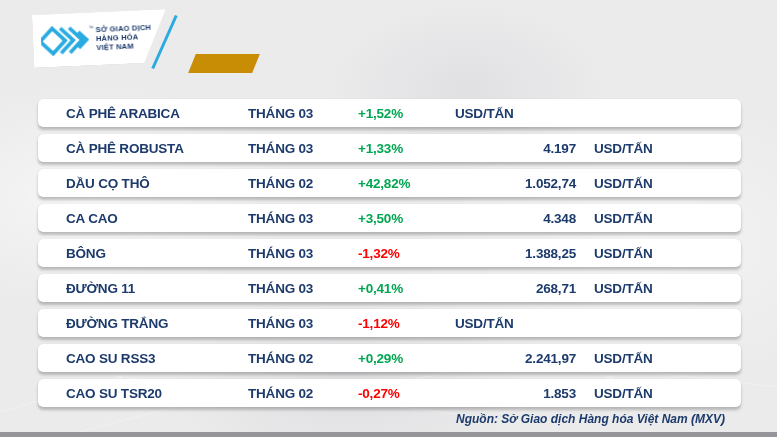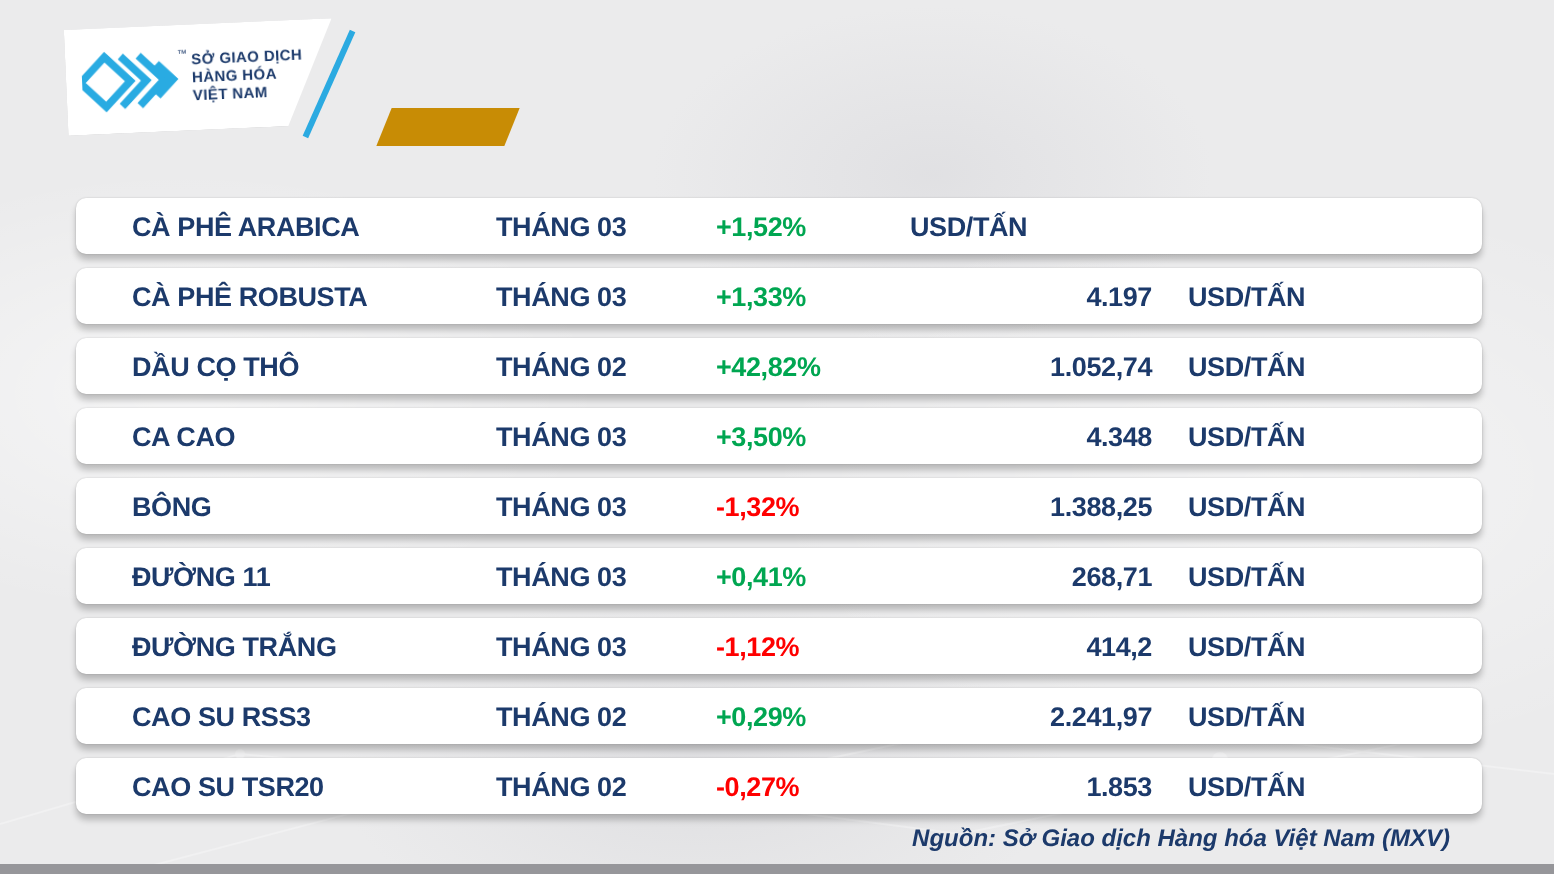--- a/index.html
+++ b/index.html
@@ -141,21 +141,20 @@
         <span class="c-name">ĐƯỜNG 11</span>
         <span class="c-month">THÁNG 03</span>
         <span class="c-change up">+0,41%</span>
         <span class="c-price">268,71</span>
         <span class="c-unit">USD/TẤN</span>
       </div>
       <div class="row">
         <span class="c-name">ĐƯỜNG TRẮNG</span>
         <span class="c-month">THÁNG 03</span>
         <span class="c-change down">-1,12%</span>
-        <span class="c-price">414,2</span>
         <span class="c-unit">USD/TẤN</span>
       </div>
       <div class="row">
         <span class="c-name">CAO SU RSS3</span>
         <span class="c-month">THÁNG 02</span>
         <span class="c-change up">+0,29%</span>
         <span class="c-price">2.241,97</span>
         <span class="c-unit">USD/TẤN</span>
       </div>
       <div class="row">

